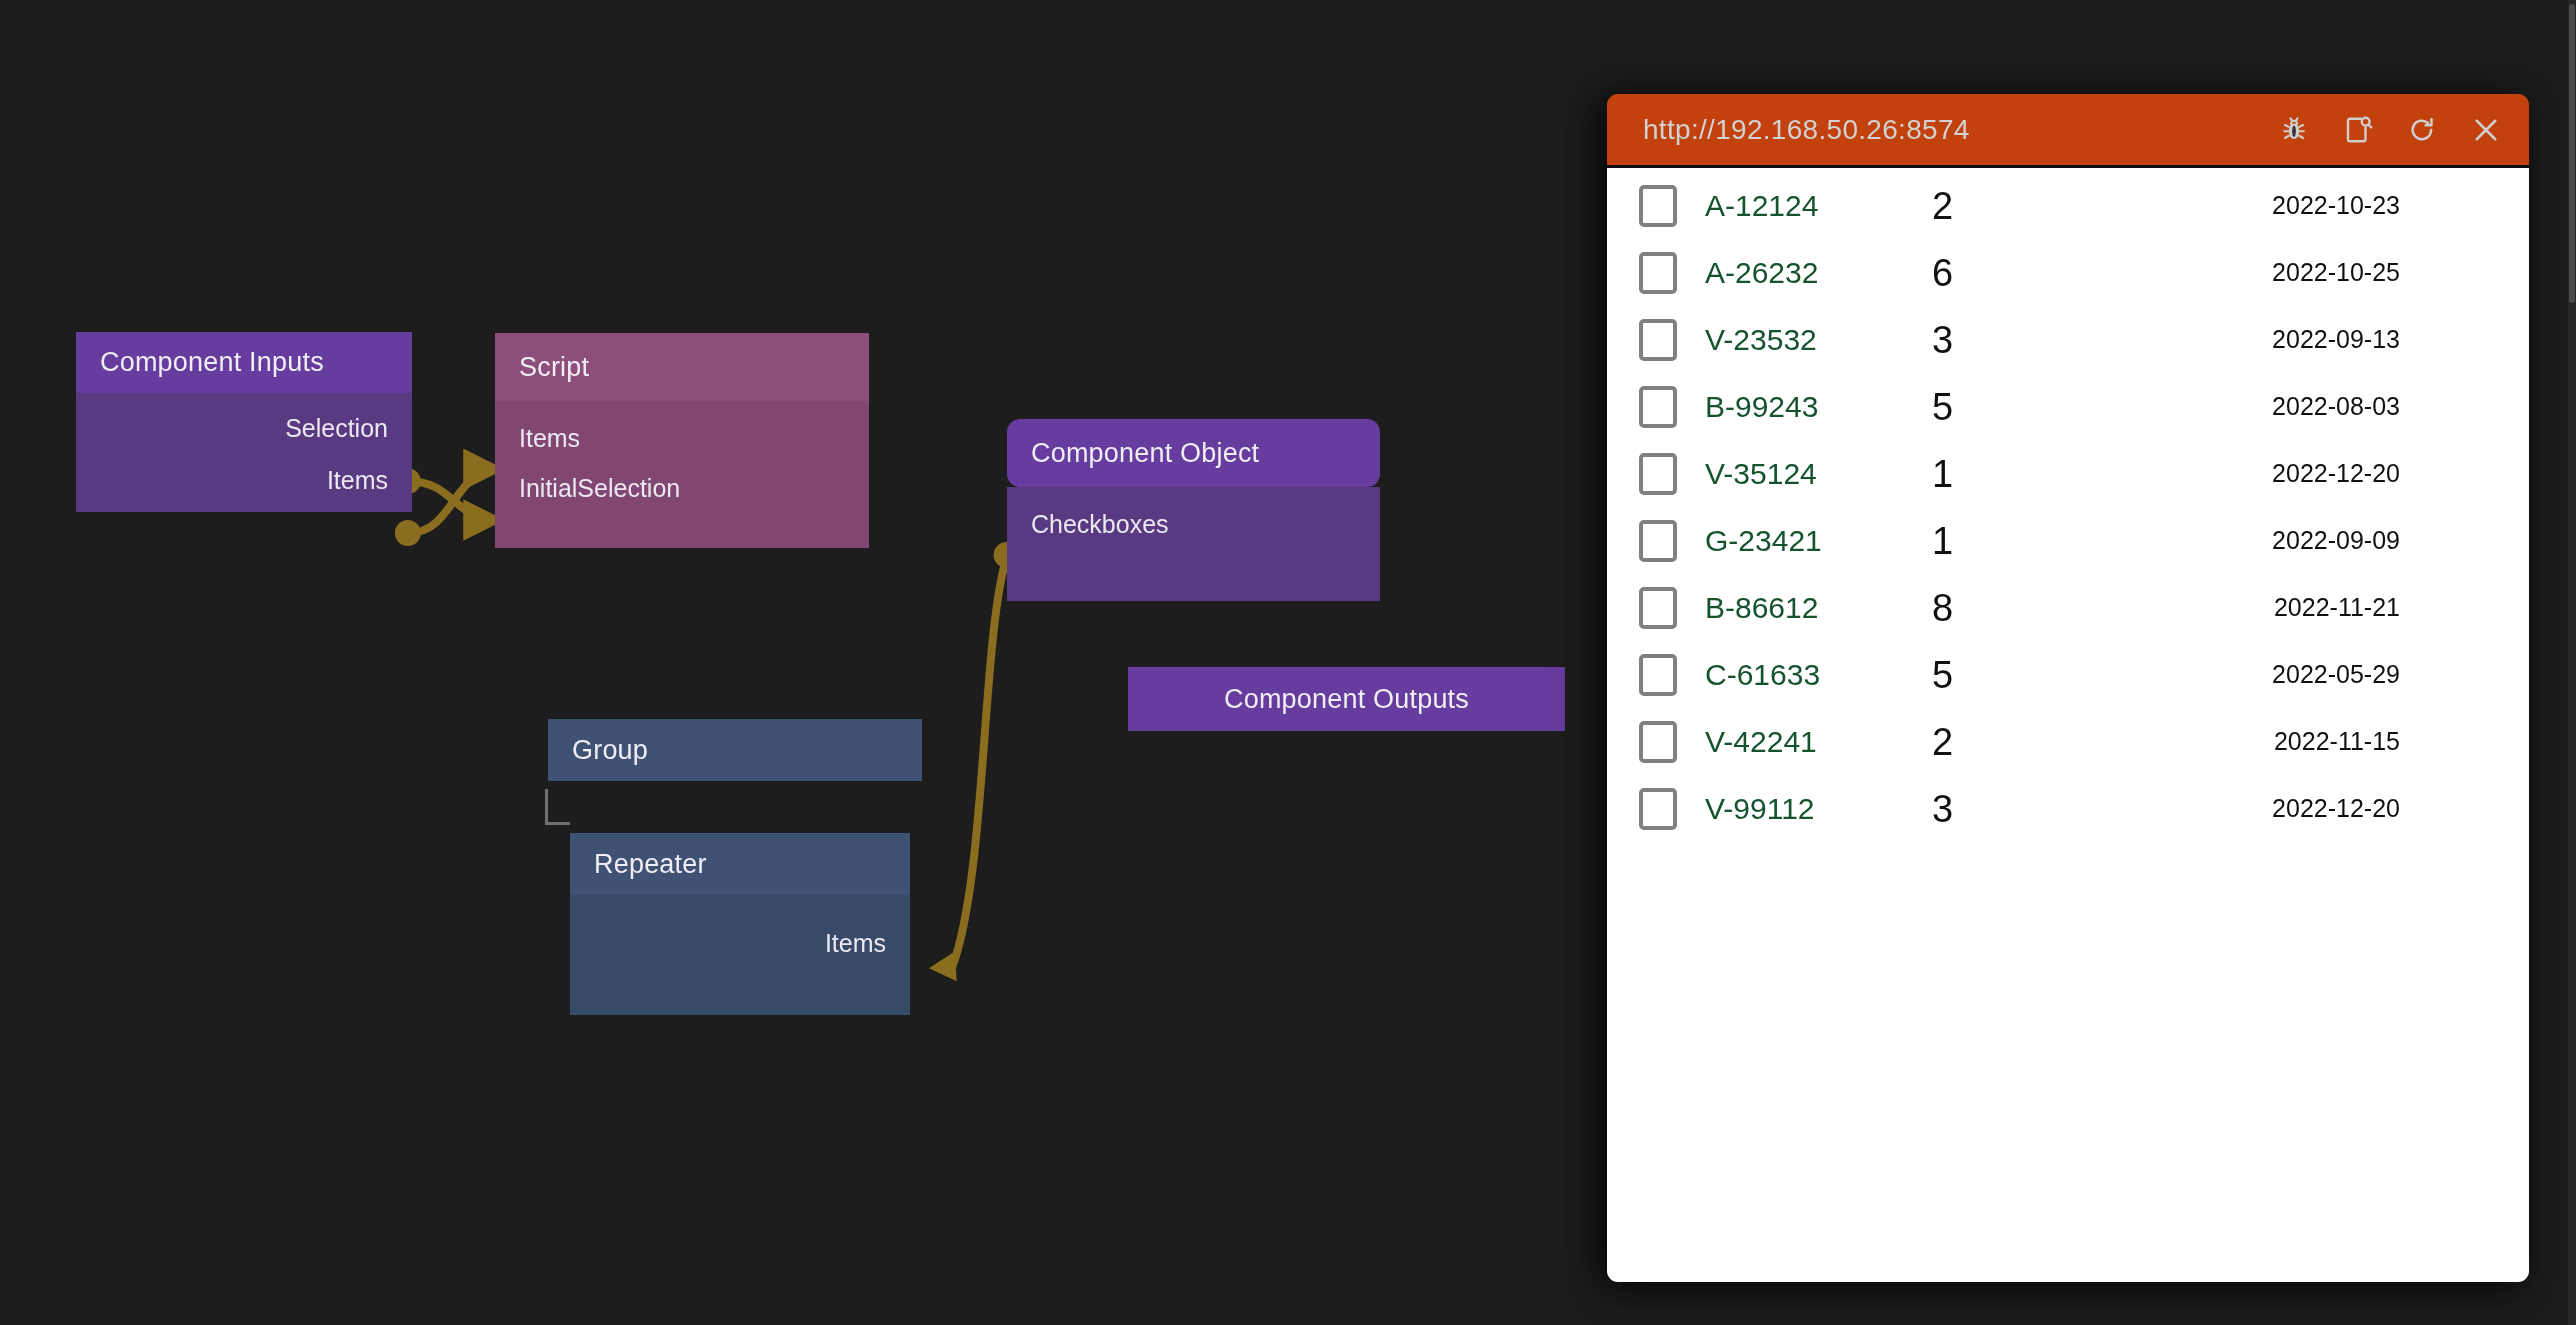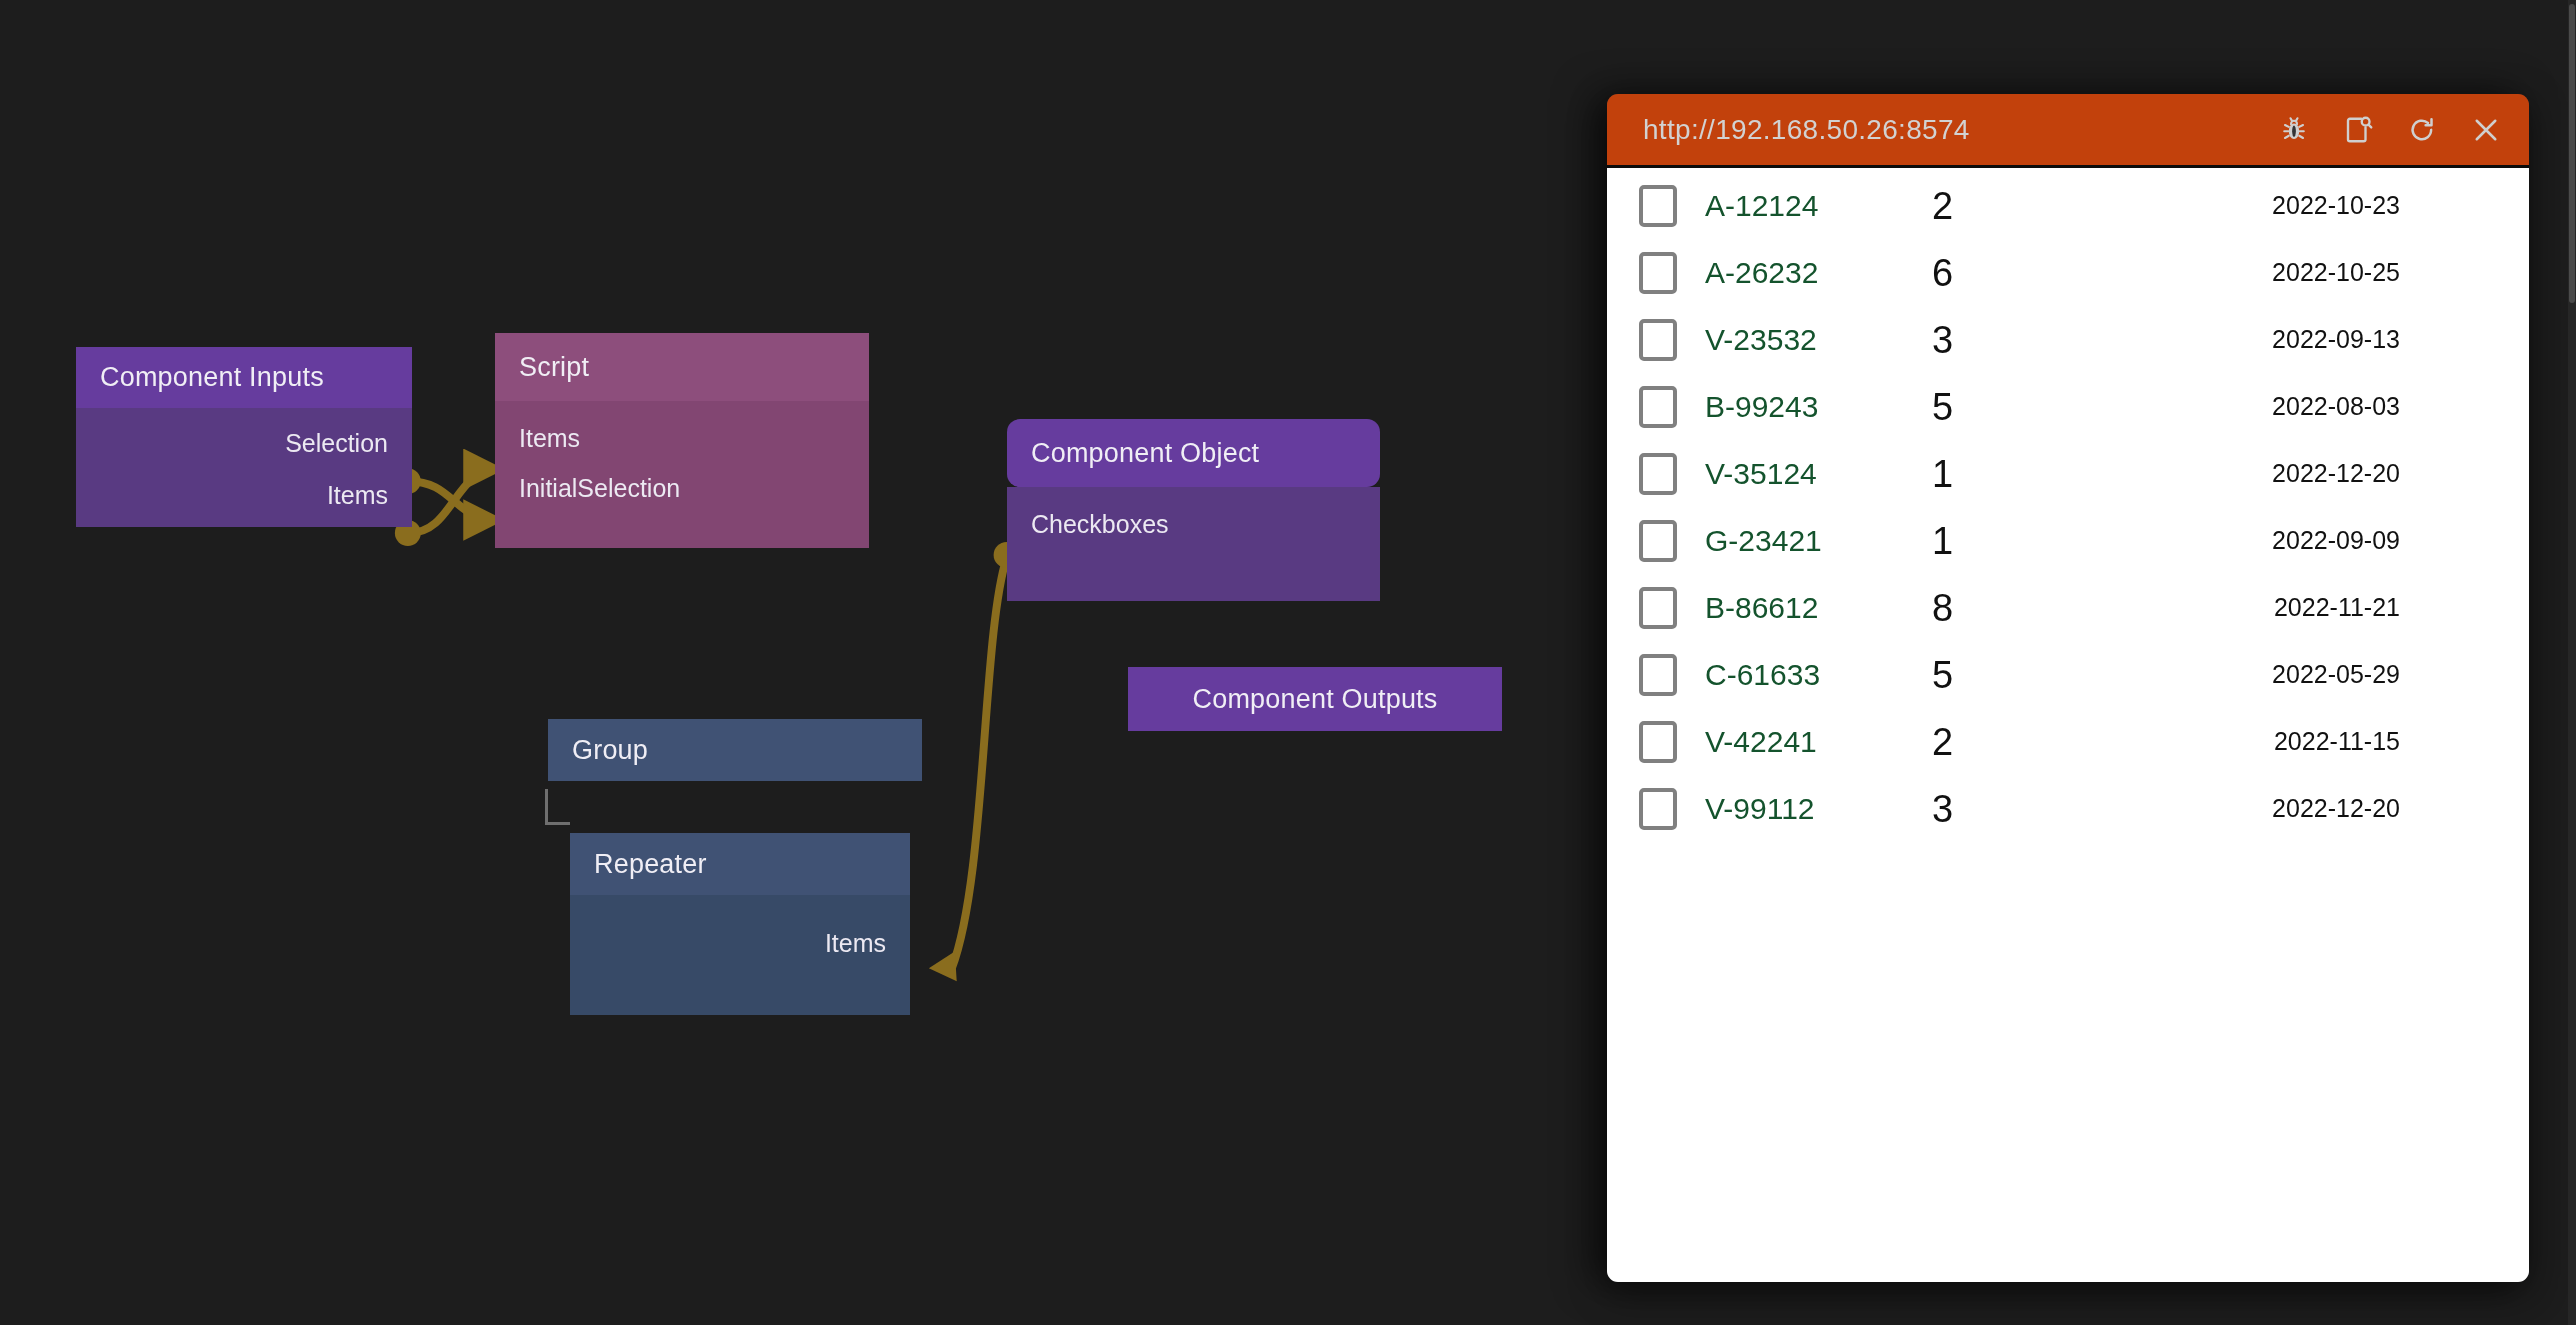--- a/index.html
+++ b/index.html
@@ -211,21 +211,21 @@
       <path d="M 410 535 C 455 535 455 471 500 471" stroke="#8a6d1e" stroke-width="8" fill="none" marker-end="url(#arrow)"></path>
 
       <circle cx="409" cy="483" r="13" fill="#8a6d1e"></circle>
       <circle cx="409" cy="535" r="13" fill="#8a6d1e"></circle>
 
       <path d="M 955 972 C 990 880 985 640 1010 560" stroke="#8a6d1e" stroke-width="8" fill="none"></path>
       <path d="M 960 985 L 932 972 L 958 955 z" fill="#8a6d1e"></path>
       <circle cx="1010" cy="557" r="13" fill="#8a6d1e"></circle>
     </svg>
 
-    <div class="node node-purple" style="left:36px; top:347px; width:376px;padding-left:40px;">
+    <div class="node node-purple" style="left:36px; top:332px; width:376px;padding-left:40px;">
       <div class="node-header" style="height:61px;">Component Inputs</div>
       <div class="node-body" style="height:119px;">
         <div class="port-row out" style="position:absolute; top:9px; right:0; left:0;">Selection</div>
         <div class="port-row out" style="position:absolute; top:61px; right:0; left:0;">Items</div>
       </div>
     </div>
 
     <div class="node node-magenta" style="left:495px; top:333px; width:374px;">
       <div class="node-header" style="height:68px;">Script</div>
       <div class="node-body" style="height:147px;">
@@ -234,21 +234,21 @@
       </div>
     </div>
 
     <div class="node node-purple" style="left:1007px; top:419px; width:373px;">
       <div class="node-header" style="height:68px;border-radius:13px;">Component Object</div>
       <div class="node-body" style="height:114px;">
         <div class="port-row in" style="position:absolute; top:11px; left:0; right:0;">Checkboxes</div>
       </div>
     </div>
 
-    <div class="node node-purple-solid" style="left:1128px; top:667px; width:374px; height:64px;">
+    <div class="node node-purple-solid" style="left:1128px; top:667px; width:437px; height:64px;">
       <div class="node-header" style="height:64px; justify-content:center; padding-left:0;">Component Outputs</div>
     </div>
 
     <div class="node node-blue-solid" style="left:520px; top:719px; width:374px; height:62px;">
       <div class="node-header" style="height:62px;">Group</div>
     </div>
 
     <div class="tree-connector" style="left:545px; top:789px; width:22px; height:33px;"></div>
 
     <div class="node node-blue" style="left:570px; top:833px; width:340px;">

